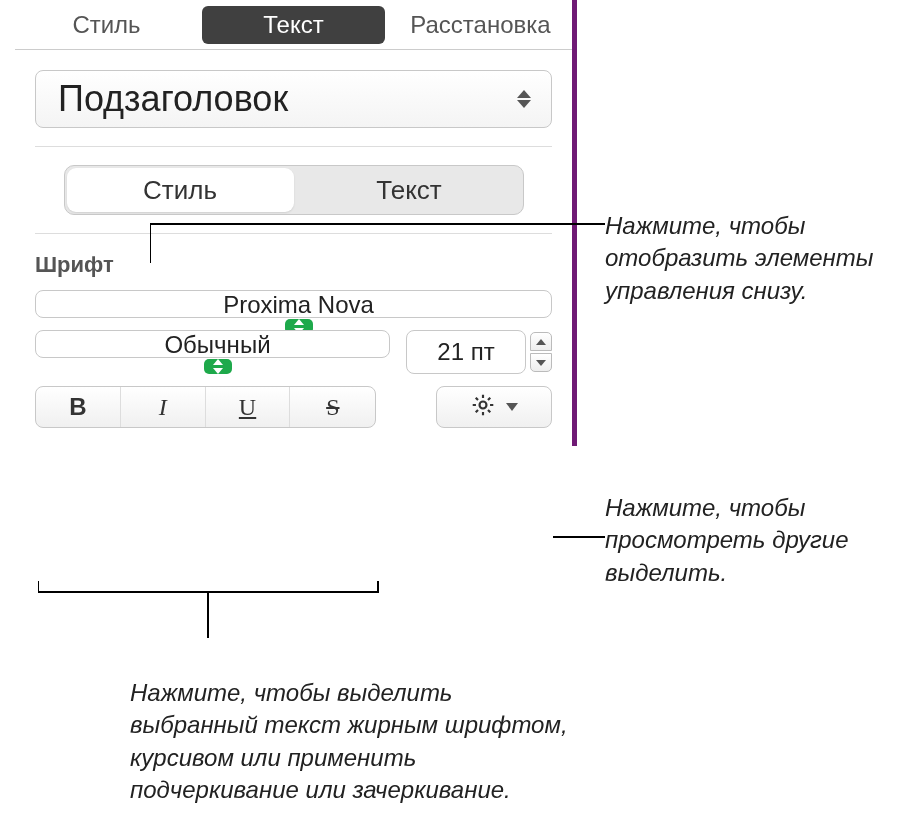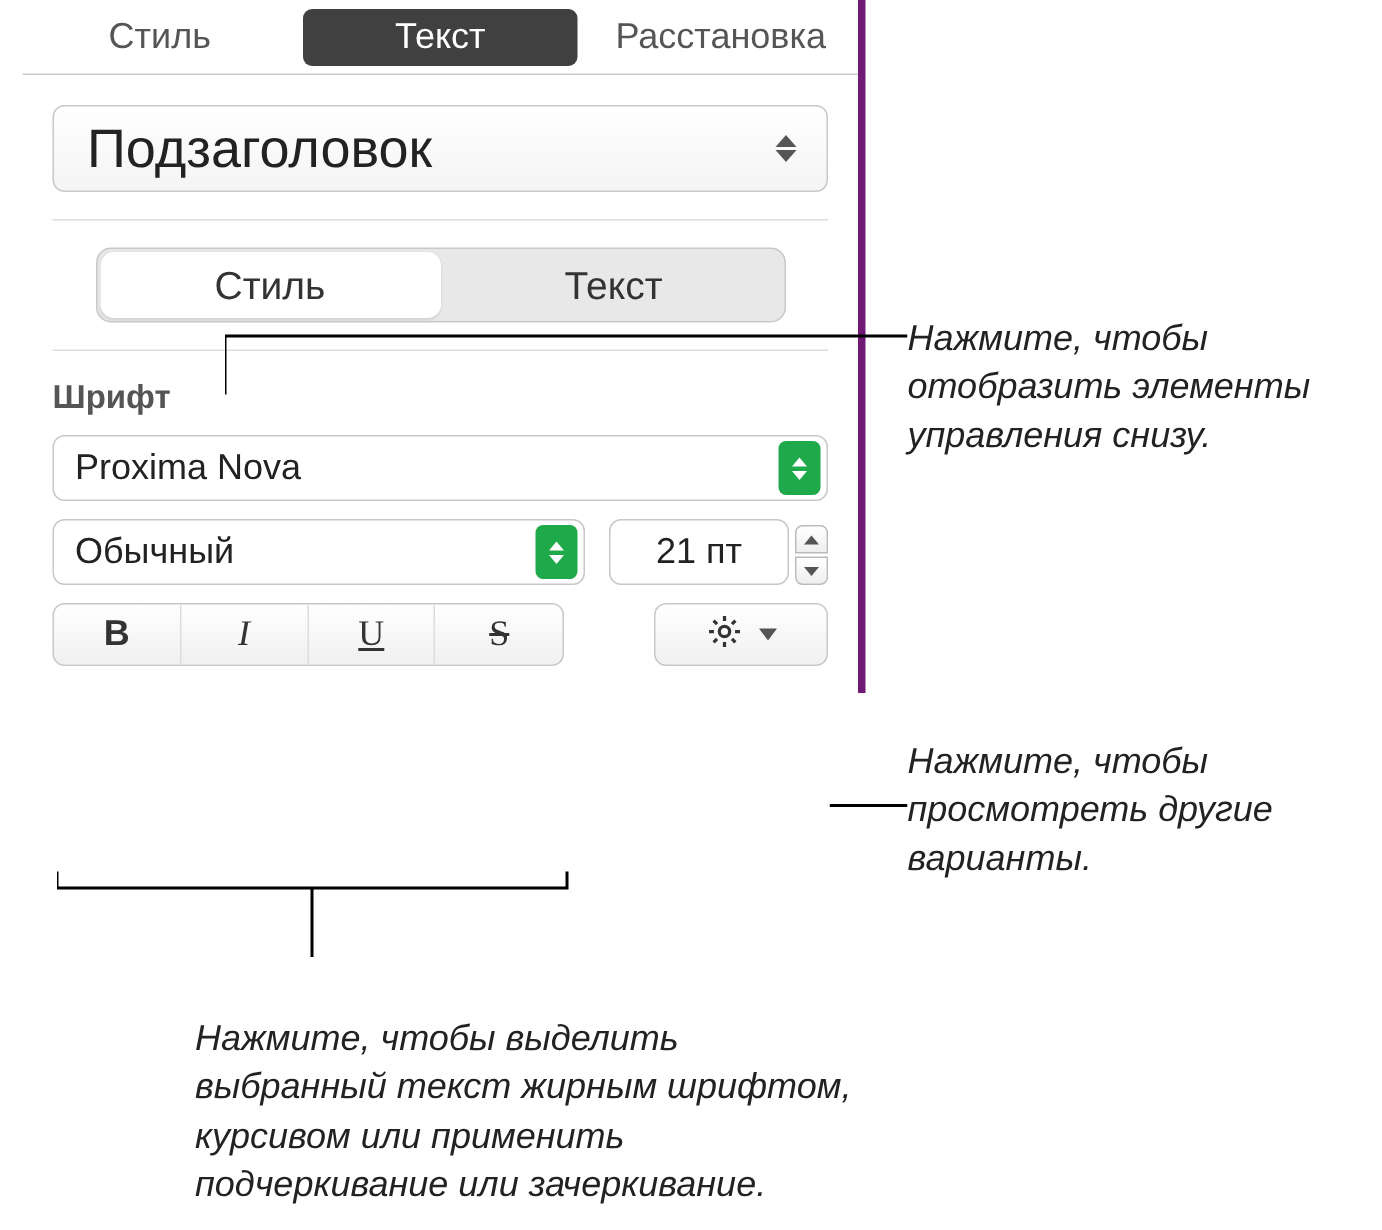--- a/index.html
+++ b/index.html
@@ -111,29 +111,30 @@
     margin-bottom: 12px;
   }
   .select-row {
     display: flex;
     gap: 16px;
     margin-bottom: 12px;
   }
   .select-box {
     border: 1px solid #c8c8c8;
     border-radius: 8px;
-    height: 44px;
+    height: 28px;
     display: flex;
     align-items: center;
     justify-content: space-between;
     padding: 0 4px 0 14px;
     font-size: 24px;
     color: #222;
     background: #fff;
     cursor: pointer;
+    flex-direction: column;
   }
   .select-box.full { width: 100%; }
   .select-box.half { flex: 1; }
   .green-updown {
     background: #1EA94B;
     border-radius: 5px;
     width: 28px;
     height: 36px;
     display: flex;
     flex-direction: column;
@@ -286,21 +287,21 @@
     </div>
 
     <div class="select-row">
       <div class="select-box half">
         <span>Обычный</span>
         <span class="green-updown">
           <span class="u"></span>
             <span class="d"></span>
         </span>
       </div>
-      <div style="display:flex;align-items:flex-end;">
+      <div style="display:flex;align-items:center;">
         <div class="size-box">
           <span>21 пт</span>
         </div>
         <div class="stepper">
           <div class="step-btn">
               <span class="su"></span>
             </div>
           <div class="step-btn">
               <span class="sd"></span>
             </div>
@@ -332,14 +333,14 @@
   <path d="M0 59 L0 20 L455 20" stroke="#000" stroke-width="2" fill="none"></path>
 </svg>
 <svg class="leader" style="left:553px;top:530px;width:52px;height:14px">
   <path d="M0 7 L52 7" stroke="#000" stroke-width="2" fill="none"></path>
 </svg>
 <svg class="leader" style="left:38px;top:580px;width:345px;height:60px">
   <path d="M0 1 L0 12 L340 12 L340 1 M170 12 L170 58" stroke="#000" stroke-width="2" fill="none"></path>
 </svg>
 
 <div class="callout callout-1">Нажмите, чтобы отобразить элементы управления снизу.</div>
-<div class="callout callout-2">Нажмите, чтобы просмотреть другие варианты.</div>
+<div class="callout callout-2">Нажмите, чтобы просмотреть другие выделить.</div>
 <div class="callout callout-3">Нажмите, чтобы выделить выбранный текст жирным шрифтом, курсивом или применить подчеркивание или зачеркивание.</div>
 
 </body></html>

